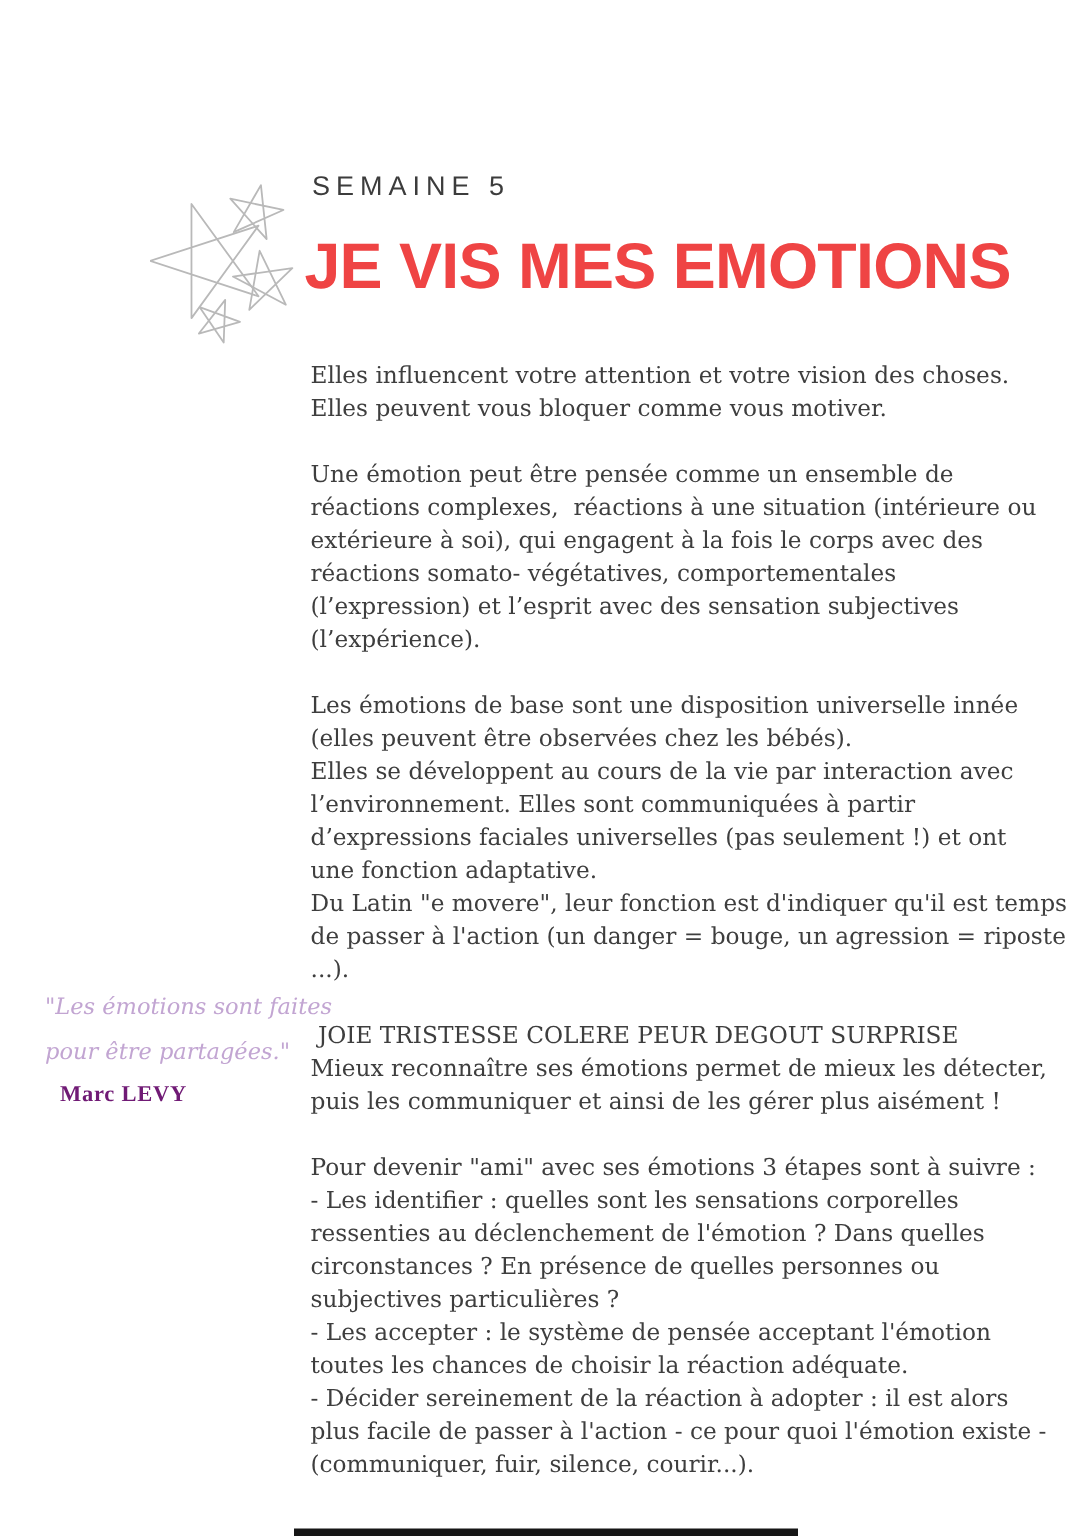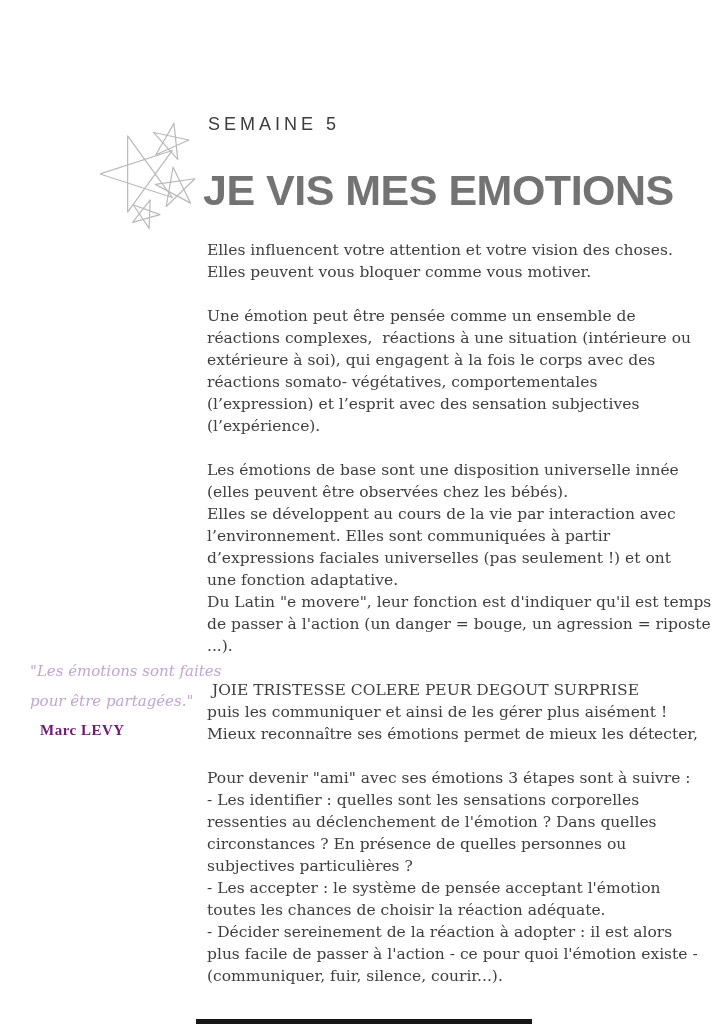--- a/index.html
+++ b/index.html
@@ -19,26 +19,26 @@
     font-family: "Liberation Sans", sans-serif;
     font-size: 18px;
     font-weight: 400;
     letter-spacing: 4px;
     color: #3c3c3c;
     white-space: pre;
   }
   .title {
     position: absolute;
     left: 203px;
-    top: 166px;
+    top: 154px;
     font-family: "Liberation Sans", sans-serif;
     font-size: 43px;
     font-weight: bold;
     letter-spacing: -0.5px;
-    color: #737373;
+    color: #ef4444;
     white-space: pre;
   }
   .stars {
     position: absolute;
     left: 100px;
     top: 112px;
     width: 100px;
     height: 120px;
   }
   .body-text {
@@ -123,22 +123,22 @@
         <div class="line">Elles se développent au cours de la vie par interaction avec</div>
         <div class="line">l’environnement. Elles sont communiquées à partir</div>
         <div class="line">d’expressions faciales universelles (pas seulement !) et ont</div>
         <div class="line">une fonction adaptative.</div>
         <div class="line">Du Latin "e movere", leur fonction est d'indiquer qu'il est temps</div>
         <div class="line">de passer à l'action (un danger = bouge, un agression = riposte</div>
         <div class="line">...).</div>
       </div>
       <div class="paragraph">
         <div class="line"> JOIE TRISTESSE COLERE PEUR DEGOUT SURPRISE</div>
+        <div class="line">Mieux reconnaître ses émotions permet de mieux les détecter,</div>
         <div class="line">puis les communiquer et ainsi de les gérer plus aisément !</div>
-        <div class="line">Mieux reconnaître ses émotions permet de mieux les détecter,</div>
       </div>
       <div class="paragraph">
         <div class="line">Pour devenir "ami" avec ses émotions 3 étapes sont à suivre :</div>
         <div class="line">- Les identifier : quelles sont les sensations corporelles</div>
         <div class="line">ressenties au déclenchement de l'émotion ? Dans quelles</div>
         <div class="line">circonstances ? En présence de quelles personnes ou</div>
         <div class="line">subjectives particulières ?</div>
         <div class="line">- Les accepter : le système de pensée acceptant l'émotion</div>
         <div class="line">toutes les chances de choisir la réaction adéquate.</div>
         <div class="line">- Décider sereinement de la réaction à adopter : il est alors</div>

